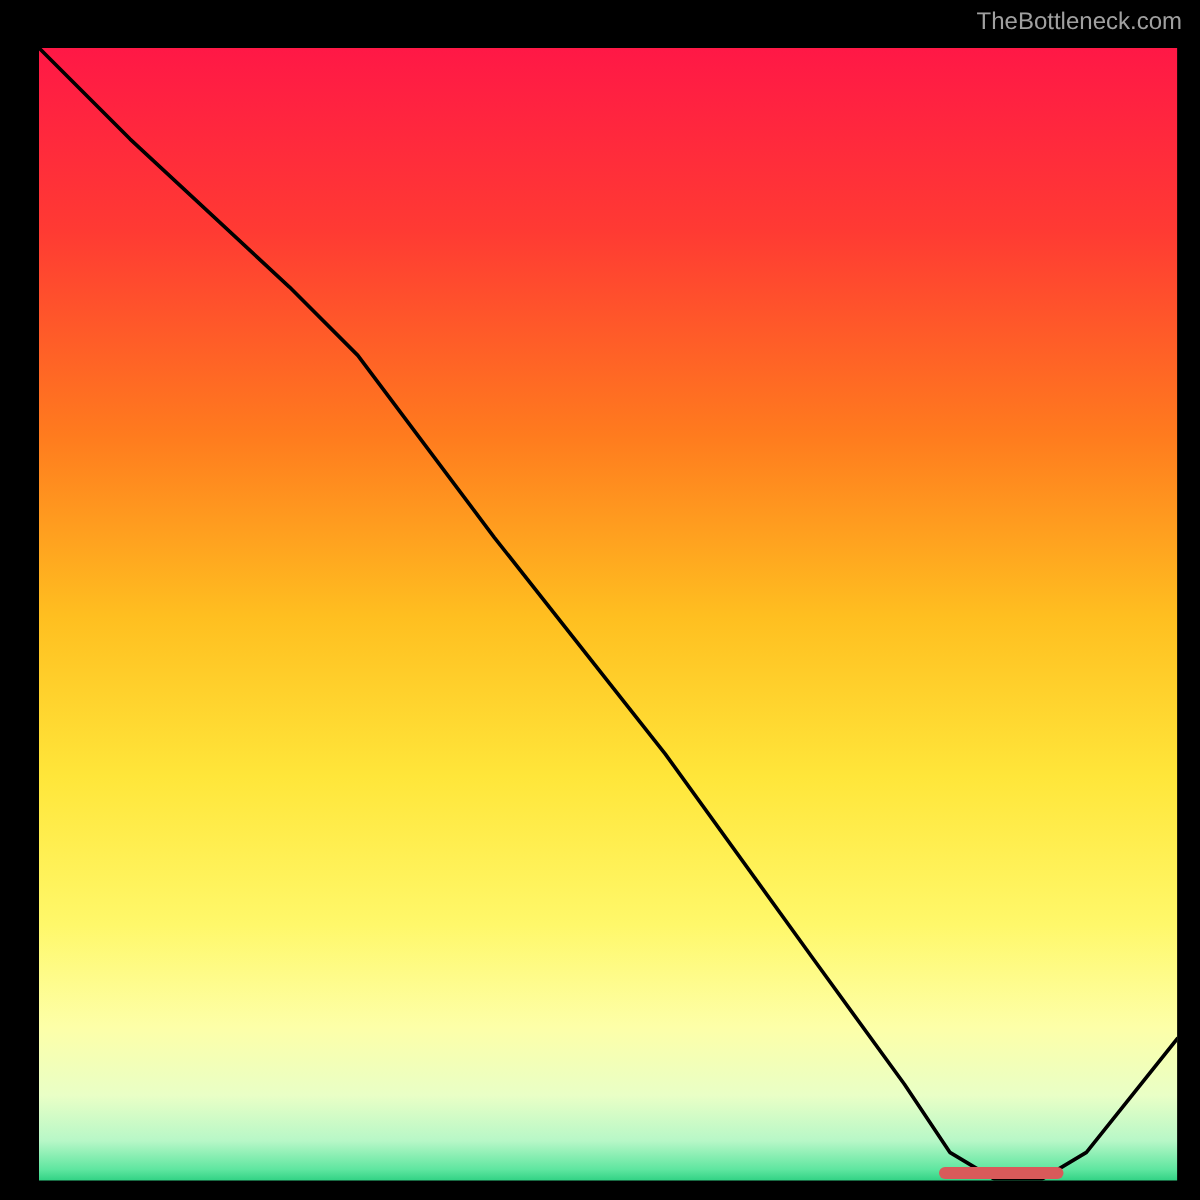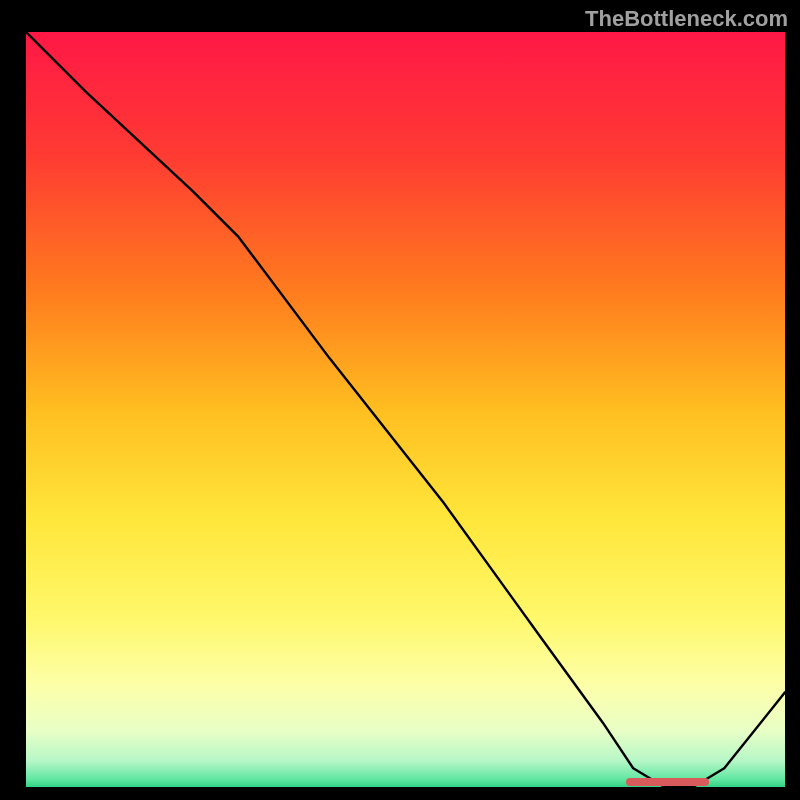--- a/index.html
+++ b/index.html
@@ -7,22 +7,22 @@
   .container {
     width: 800px;
     height: 800px;
     background: #000;
     position: relative;
   }
   .watermark {
     position: absolute;
     color: #a0a0a0;
     font-family: Arial, Helvetica, sans-serif;
-    font-size: 22px;
-    font-weight: 700;
+    font-size: 16px;
+    font-weight: 400;
   }
   .chart-box {
     position: absolute;
     overflow: hidden;
   }
   .gradient-area {
     position: absolute;
     left: 0; top: 0; right: 0; bottom: 0;
   }
   .line-layer {

